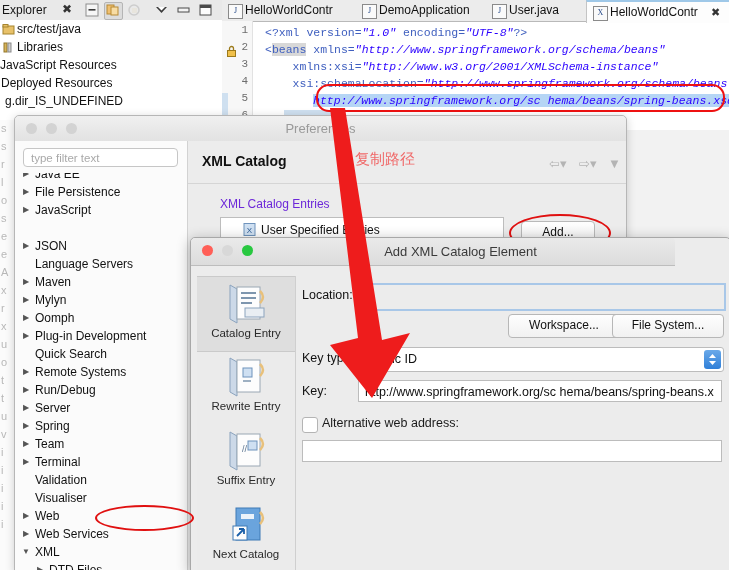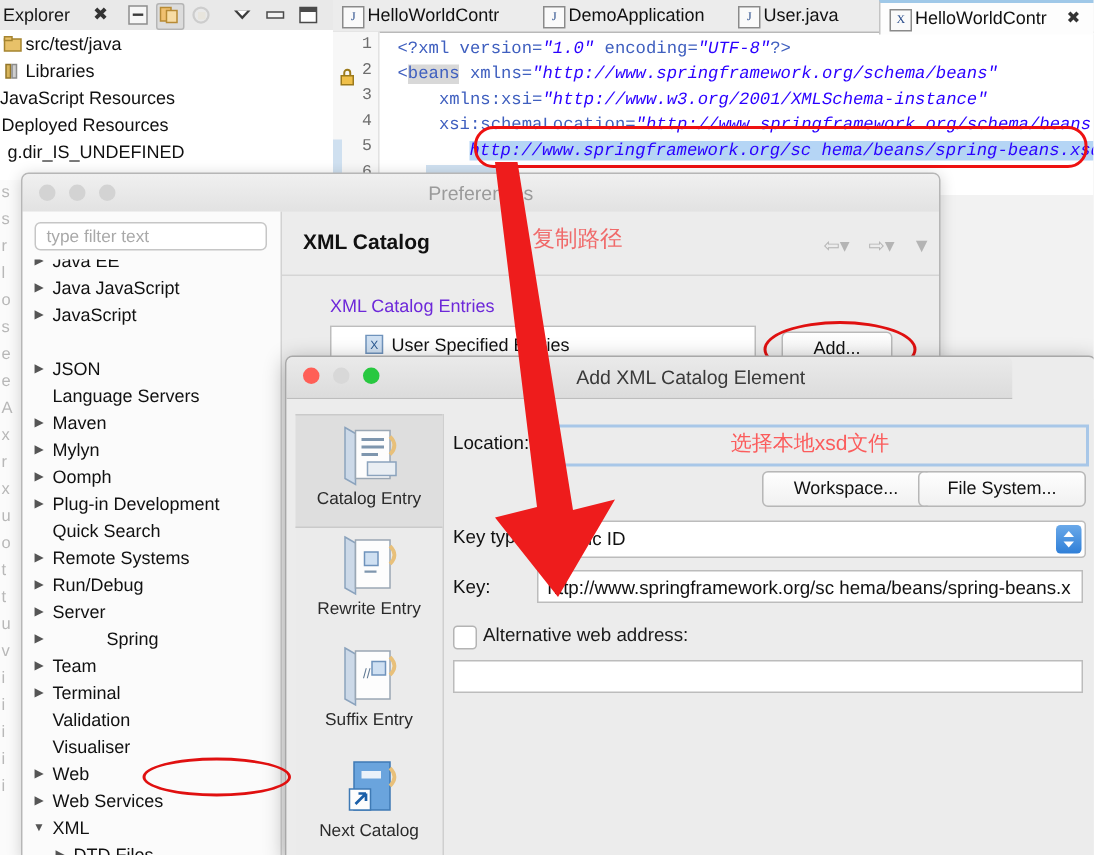--- a/index.html
+++ b/index.html
@@ -289,21 +289,21 @@
 
   <div class="abs" id="prefs-left">
     <div class="abs" id="filter-input">type filter text</div>
     <div class="abs" id="pref-tree">
       <div class="ptrow" style="top:-8px;">
           <span class="parr" style="left:8px;top:0;">▶</span>
           <span class="plbl" style="left:20px;">Java EE</span>
         </div>
       <div class="ptrow" style="top:10px;">
           <span class="parr" style="left:8px;top:0;">▶</span>
-          <span class="plbl" style="left:20px;">Java JavaScript</span>
+          <span class="plbl" style="left:20px;">File Persistence</span>
         </div>
       <div class="ptrow" style="top:28px;">
           <span class="parr" style="left:8px;top:0;">▶</span>
           <span class="plbl" style="left:20px;">JavaScript</span>
         </div>
       <div class="ptrow" style="top:64px;">
           <span class="parr" style="left:8px;top:0;">▶</span>
           <span class="plbl" style="left:20px;">JSON</span>
         </div>
       <div class="ptrow" style="top:82px;">
@@ -335,21 +335,21 @@
       <div class="ptrow" style="top:208px;">
           <span class="parr" style="left:8px;top:0;">▶</span>
           <span class="plbl" style="left:20px;">Run/Debug</span>
         </div>
       <div class="ptrow" style="top:226px;">
           <span class="parr" style="left:8px;top:0;">▶</span>
           <span class="plbl" style="left:20px;">Server</span>
         </div>
       <div class="ptrow" style="top:244px;">
           <span class="parr" style="left:8px;top:0;">▶</span>
-          <span class="plbl" style="left:20px;margin-left:36px;">Spring</span>
+          <span class="plbl" style="left:20px;">Spring</span>
         </div>
       <div class="ptrow" style="top:262px;">
           <span class="parr" style="left:8px;top:0;">▶</span>
           <span class="plbl" style="left:20px;">Team</span>
         </div>
       <div class="ptrow" style="top:280px;">
           <span class="parr" style="left:8px;top:0;">▶</span>
           <span class="plbl" style="left:20px;">Terminal</span>
         </div>
       <div class="ptrow" style="top:298px;">
@@ -475,21 +475,20 @@
             <path d="M11 34 L18 27 M18 27 h-5 M18 27 v5" stroke="#1b5fa8" stroke-width="1.8" fill="none"></path>
           </svg>
         </span>
         <span class="sidelbl">Next Catalog</span>
       </div>
     </div>
 
     <div class="abs" id="add-form">
       <span class="flabel" style="left:6px;top:22px;">Location:</span>
       <div class="abs" id="loc-input"></div>
-      <span class="abs" id="loc-annot">选择本地xsd文件</span>
 
       <div class="fbtn" style="left:212px;top:48px;width:110px;">Workspace...</div>
       <div class="fbtn" style="left:316px;top:48px;width:110px;">File System...</div>
 
       <span class="flabel" style="left:6px;top:85px;">Key type:</span>
       <div class="abs" id="keytype-combo">
         <span class="abs" id="keytype-val">Public ID</span>
         <span class="abs" id="keytype-btn">
           <svg width="17" height="19">
               <path d="M8.5 4 l3.5 4 h-7 z" fill="#fff"></path>

